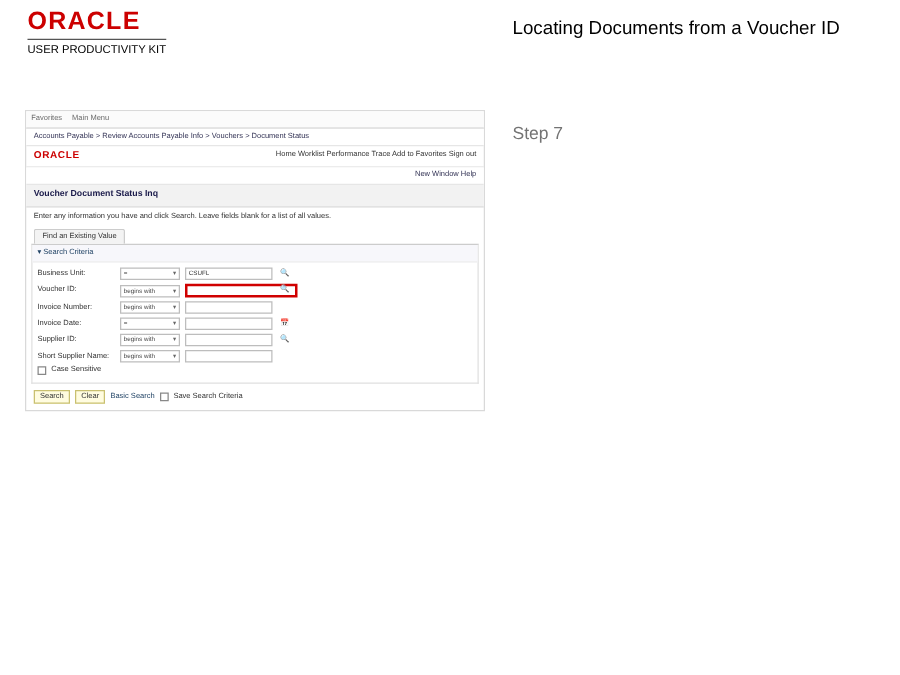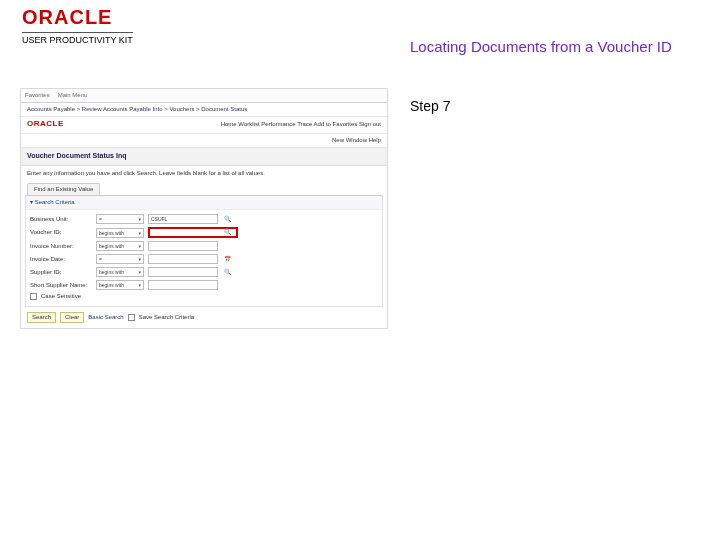--- a/index.html
+++ b/index.html
@@ -7,21 +7,21 @@
   .page {
     display: grid;
     grid-template-columns: 398px 322px;
     grid-template-rows: 70px 470px;
     width: 720px; height: 540px;
   }
   
   .logo-cell { grid-column: 1; grid-row: 1; padding: 6px 0 0 22px; }
   .logo-word { font-family: Arial, sans-serif; font-weight: 700; font-size: 20px; color: #cc0000; letter-spacing: 1px; }
   .logo-sub  { font-size: 9px; letter-spacing: 0px; color:#000; border-top:1px solid #555; display:inline-block; padding-top:2px; margin-top:0;}
-  .title-cell { grid-column: 2; grid-row: 1; padding: 14px 12px 0 12px; font-size: 15px; color:#6d28d9;margin-top:24px; }
+  .title-cell { grid-column: 2; grid-row: 1; padding: 14px 12px 0 12px; font-size: 15px; color:#000000; }
   
   .app-cell { grid-column: 1; grid-row: 2; padding: 18px 10px 0 20px; }
   .app {
     width: 368px;
     font-size: 6px;
     color:#333;
     line-height: 1.2;
     border:1px solid #d9d9d9;
   }
   .app-top {
@@ -63,21 +63,21 @@
   .inp { font-size:5px; height:10px; border:1px solid #bdbdbd; background:#fff; padding:0 2px; display:flex; align-items:center;}
   .inp.hl { border:2px solid #d00000; height:11px; width: 90px;}
   .look { font-size:6px; color:#555; text-align:center;}
   .chkrow { grid-column: 1 / span 4; display:flex; align-items:center; gap:4px; font-size:6px; color:#333;}
   .chkrow .box { width:7px;height:7px;border:1px solid #888;display:inline-block;}
   .btnrow { padding:5px 6px; display:flex; gap:4px; align-items:center;}
   .btn { font-size:6px; padding:1px 4px; background:#fffce0; border:1px solid #c9c070; color:#333;}
   .btnrow .box { width:7px;height:7px;border:1px solid #888;display:inline-block;}
   .btnrow .chk-lbl { font-size:6px; color:#333;}
   
-  .instr-cell { grid-column: 2; grid-row: 2; padding: 28px 18px 0 12px; font-size: 14px; color:#000000; }
+  .instr-cell { grid-column: 2; grid-row: 2; padding: 28px 18px 0 12px; font-size: 14px; color:#737373; }
   .instr-step { margin-bottom: 22px; }
   .instr-body { line-height: 1.35; }
   .instr-body .b { font-weight:700; }
 </style>
 </head>
 <body>
 
 <div class="page">
 
   <div class="logo-cell">

